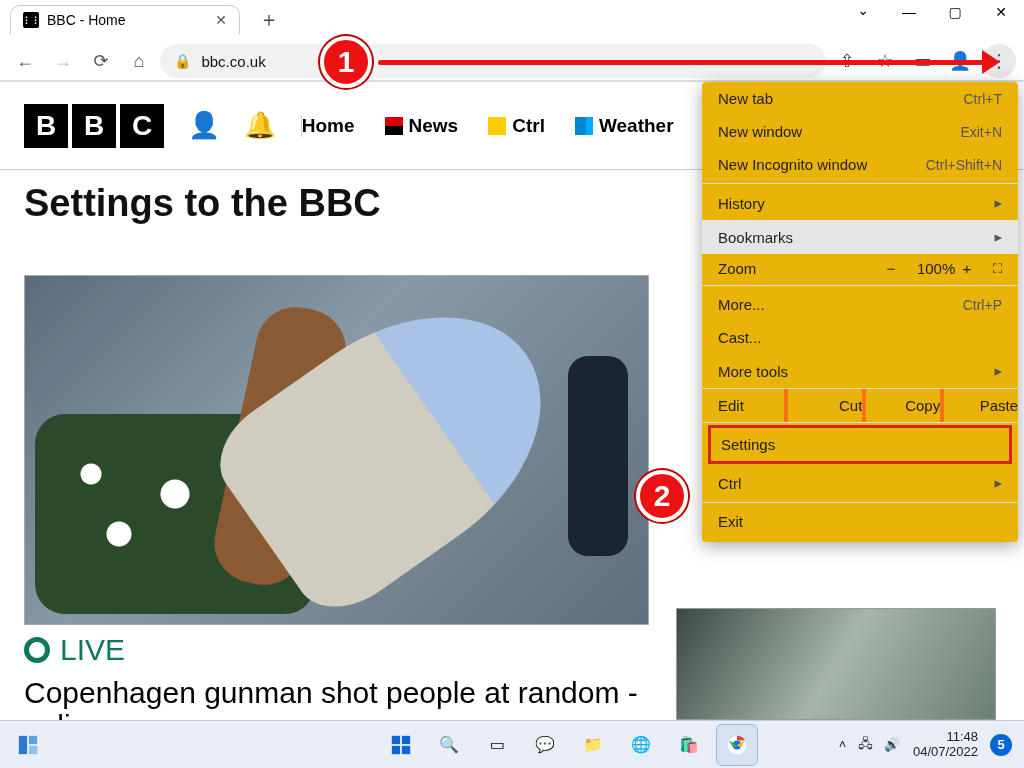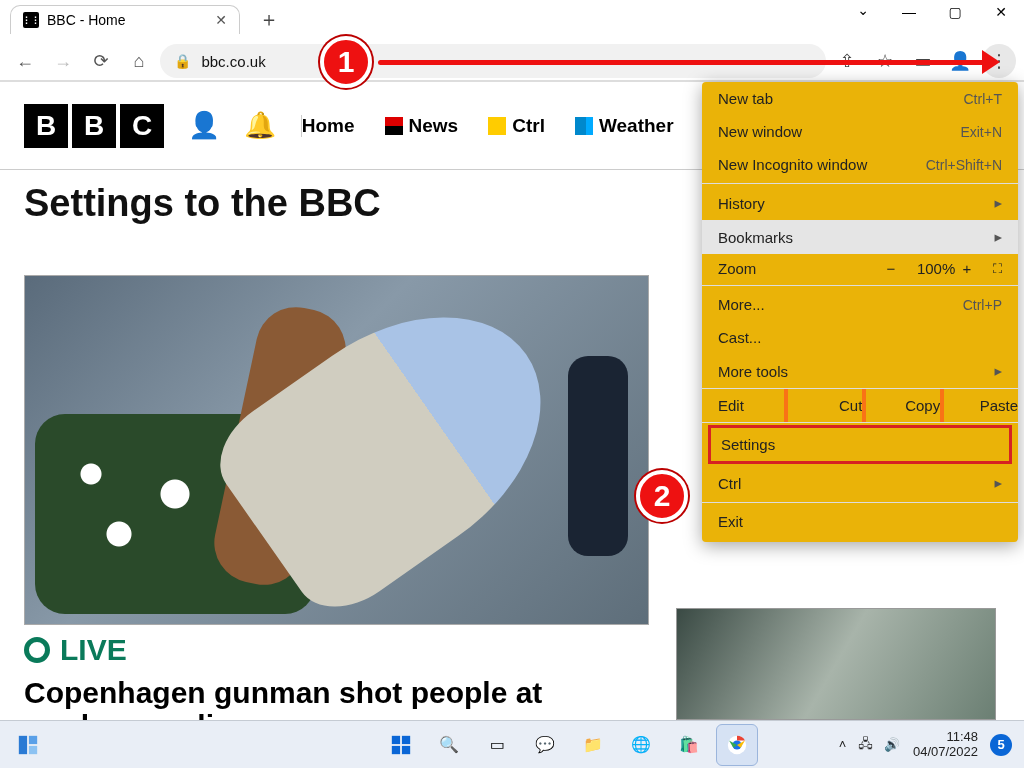--- a/index.html
+++ b/index.html
@@ -41,21 +41,21 @@
 
 .page-main{ position:absolute; top:182px; left:24px; right:24px; }
 .welcome{ font-size:38px; font-weight:800; color:#111; }
 
 .hero{ position:absolute; top:275px; left:24px; width:625px; }
 .hero-img{ width:625px; height:350px; background:linear-gradient(135deg,#5a6b7b 0%,#8899a8 40%,#5e6e7a 100%); position:relative; overflow:hidden; border:1px solid #aaa;}
 .hero-img .fig{position:absolute;left:260px;top:10px;width:220px;height:320px;background:linear-gradient(#a9c3e6 35%,#d0cdc0 35%);border-radius:50% 50% 20% 20%;transform:rotate(55deg);}
 .hero-img .hair{position:absolute;left:210px;top:30px;width:90px;height:280px;background:#8a5a35;border-radius:40px;transform:rotate(12deg);}
 .hero-img .flowers{position:absolute;left:10px;bottom:10px;width:280px;height:200px;background:radial-gradient(circle at 30% 60%,#fff 0 12px,transparent 13px),radial-gradient(circle at 50% 40%,#fff 0 14px,transparent 15px),radial-gradient(circle at 70% 70%,#fff 0 11px,transparent 12px),radial-gradient(circle at 20% 30%,#fff 0 10px,transparent 11px),#2a4a2a;border-radius:30px;}
 .hero-img .legs{position:absolute;right:20px;top:80px;width:60px;height:200px;background:#1a2433;border-radius:20px;}
-.hero-title{ font-size:30px; font-weight:700; color:#000; margin-top:8px; display:flex; flex-wrap:wrap; gap:10px; align-items:center; line-height:1.1;}
+.hero-title{ font-size:30px; font-weight:400; color:#000; margin-top:8px; display:flex; flex-wrap:wrap; gap:10px; align-items:center; line-height:1.1;}
 .live-dot{ display:inline-block; width:26px;height:26px;border:5px solid #0a7a5a;border-radius:50%; }
 .live-text{ color:#0a7a5a; }
 
 .side-thumb{ position:absolute; top:608px; left:676px; width:320px; height:112px; background:linear-gradient(120deg,#3a4a44 0%, #a8b4aa 50%, #6b7f73 100%); border:1px solid #999;}
 
 
 .menu{ position:absolute; top:82px; right:6px; width:316px; background:#eab308; box-shadow:0 4px 18px rgba(0,0,0,.35); font-size:15px; color:#222; z-index:20; border-radius:4px; padding-bottom:4px;}
 .menu .row{ display:flex; align-items:center; padding:8px 16px; justify-content:space-between;}
 .menu .row .sc{color:#555;font-size:14px;}
 .menu .row .arr::after{content:"▸";color:#555;}

